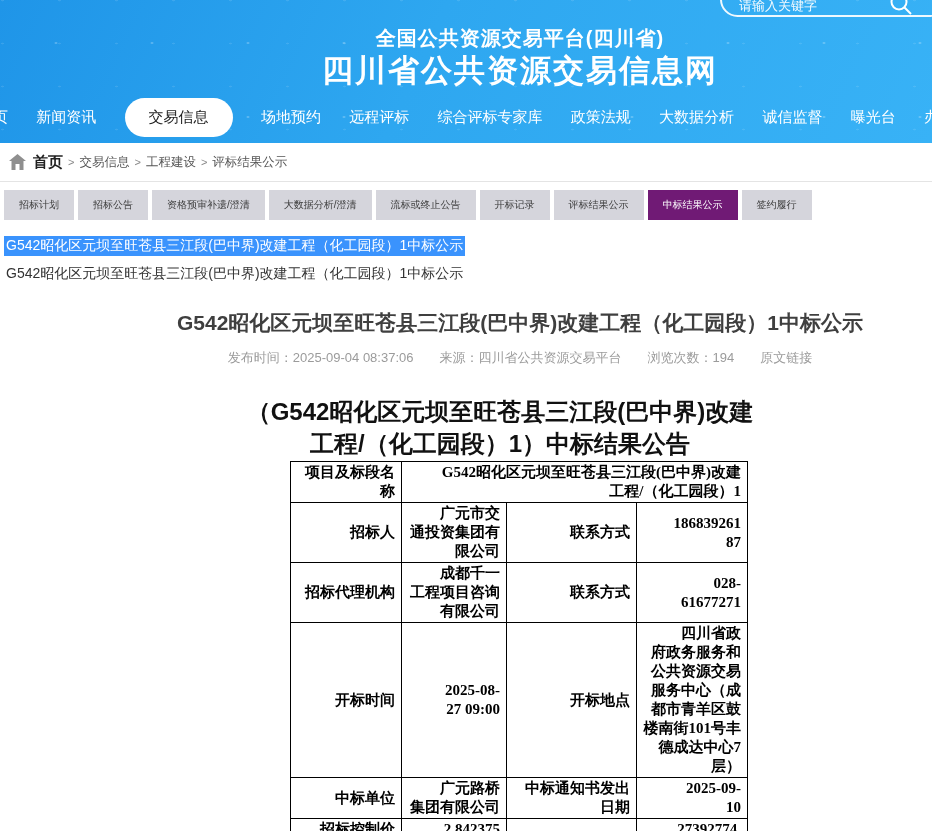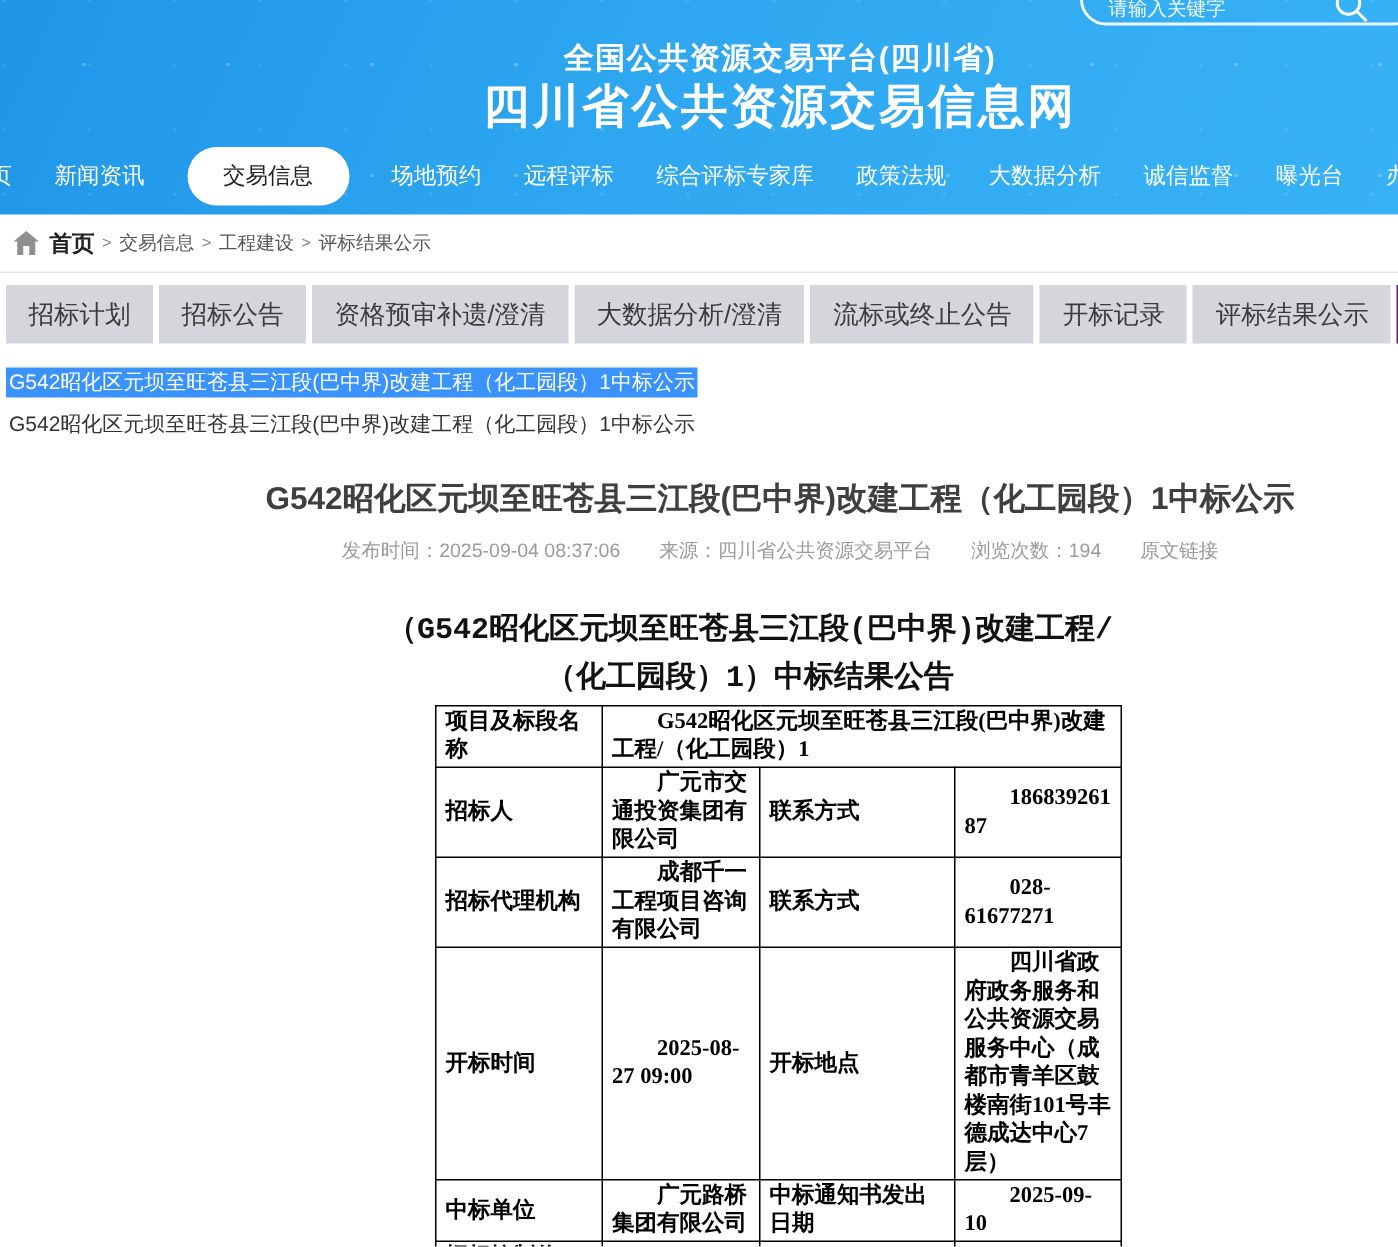--- a/index.html
+++ b/index.html
@@ -57,21 +57,21 @@
   }
   .home-icon { margin-right:7px; display:inline-flex; }
   .crumb-home { font-size:15px; font-weight:bold; color:#222; cursor:pointer; }
   .sep { color:#888; font-size:11px; margin:0 5px; }
   .sep::after { content:">"; }
   .crumb { font-size:12.5px; color:#555; cursor:pointer; }
 
   
   .tab-bar { display:flex; gap:4px; margin:8px 0 0 4px; }
   .tab {
-    background:#d5d5dc; color:#3c3c3c; font-size:17px; padding:8px 15px;
+    background:#d5d5dc; color:#3c3c3c; font-size:10px; padding:8px 15px;
     white-space:nowrap; cursor:pointer;
   }
   .tab.active { background:#701a75; color:#fff; }
 
   
   .selected-link {
     display:inline-block; margin:16px 0 0 4px; background:#3a93fd; color:#fff;
     font-size:14px; padding:1px 2px; cursor:pointer; white-space:nowrap;
   }
   .plain-link { margin:9px 0 0 6px; font-size:14px; color:#333; cursor:pointer; white-space:nowrap; }
@@ -81,30 +81,30 @@
     margin:26px 0 0; width:1040px; text-align:center;
     font-size:21px; color:#3f3f3f; font-weight:bold;
   }
   .meta { margin-top:12px; width:1040px; text-align:center; font-size:13px; color:#9b9b9b; }
   .meta span { margin:0 13px; }
   .meta .orig { cursor:pointer; }
 
   
   .doc-title {
     margin:29px 0 0 246px; width:508px; text-align:center;
-    font-family:Liberation Mono, monospace; font-size:20px; line-height:32px;
+    font-family:Liberation Sans, sans-serif; font-size:24px; line-height:32px;
     font-weight:bold; color:#111;
   }
   .doc-table {
     margin:1px 0 0 290px; width:457px; border-collapse:collapse; table-layout:fixed;
     font-family:"Liberation Serif", serif; font-weight:bold; font-size:15px; color:#000;
   }
   .doc-table td {
     border:1px solid #000; padding:1px 6px; line-height:19px;
-    text-align:left; vertical-align:middle; overflow-wrap:break-word;
+    text-align:right; vertical-align:middle; overflow-wrap:break-word;
   }
   .doc-table td.val { text-indent:2em; }
   .doc-table tr:nth-child(1) td { height:39px; }
   .doc-table tr:nth-child(2) td { height:55px; }
   .doc-table tr:nth-child(3) td { height:57px; }
   .doc-table tr:nth-child(4) td { height:132px; }
   .doc-table tr:nth-child(5) td { height:41px; }
   .doc-table tr:nth-child(6) td { height:41px; }
 </style>
 </head>

